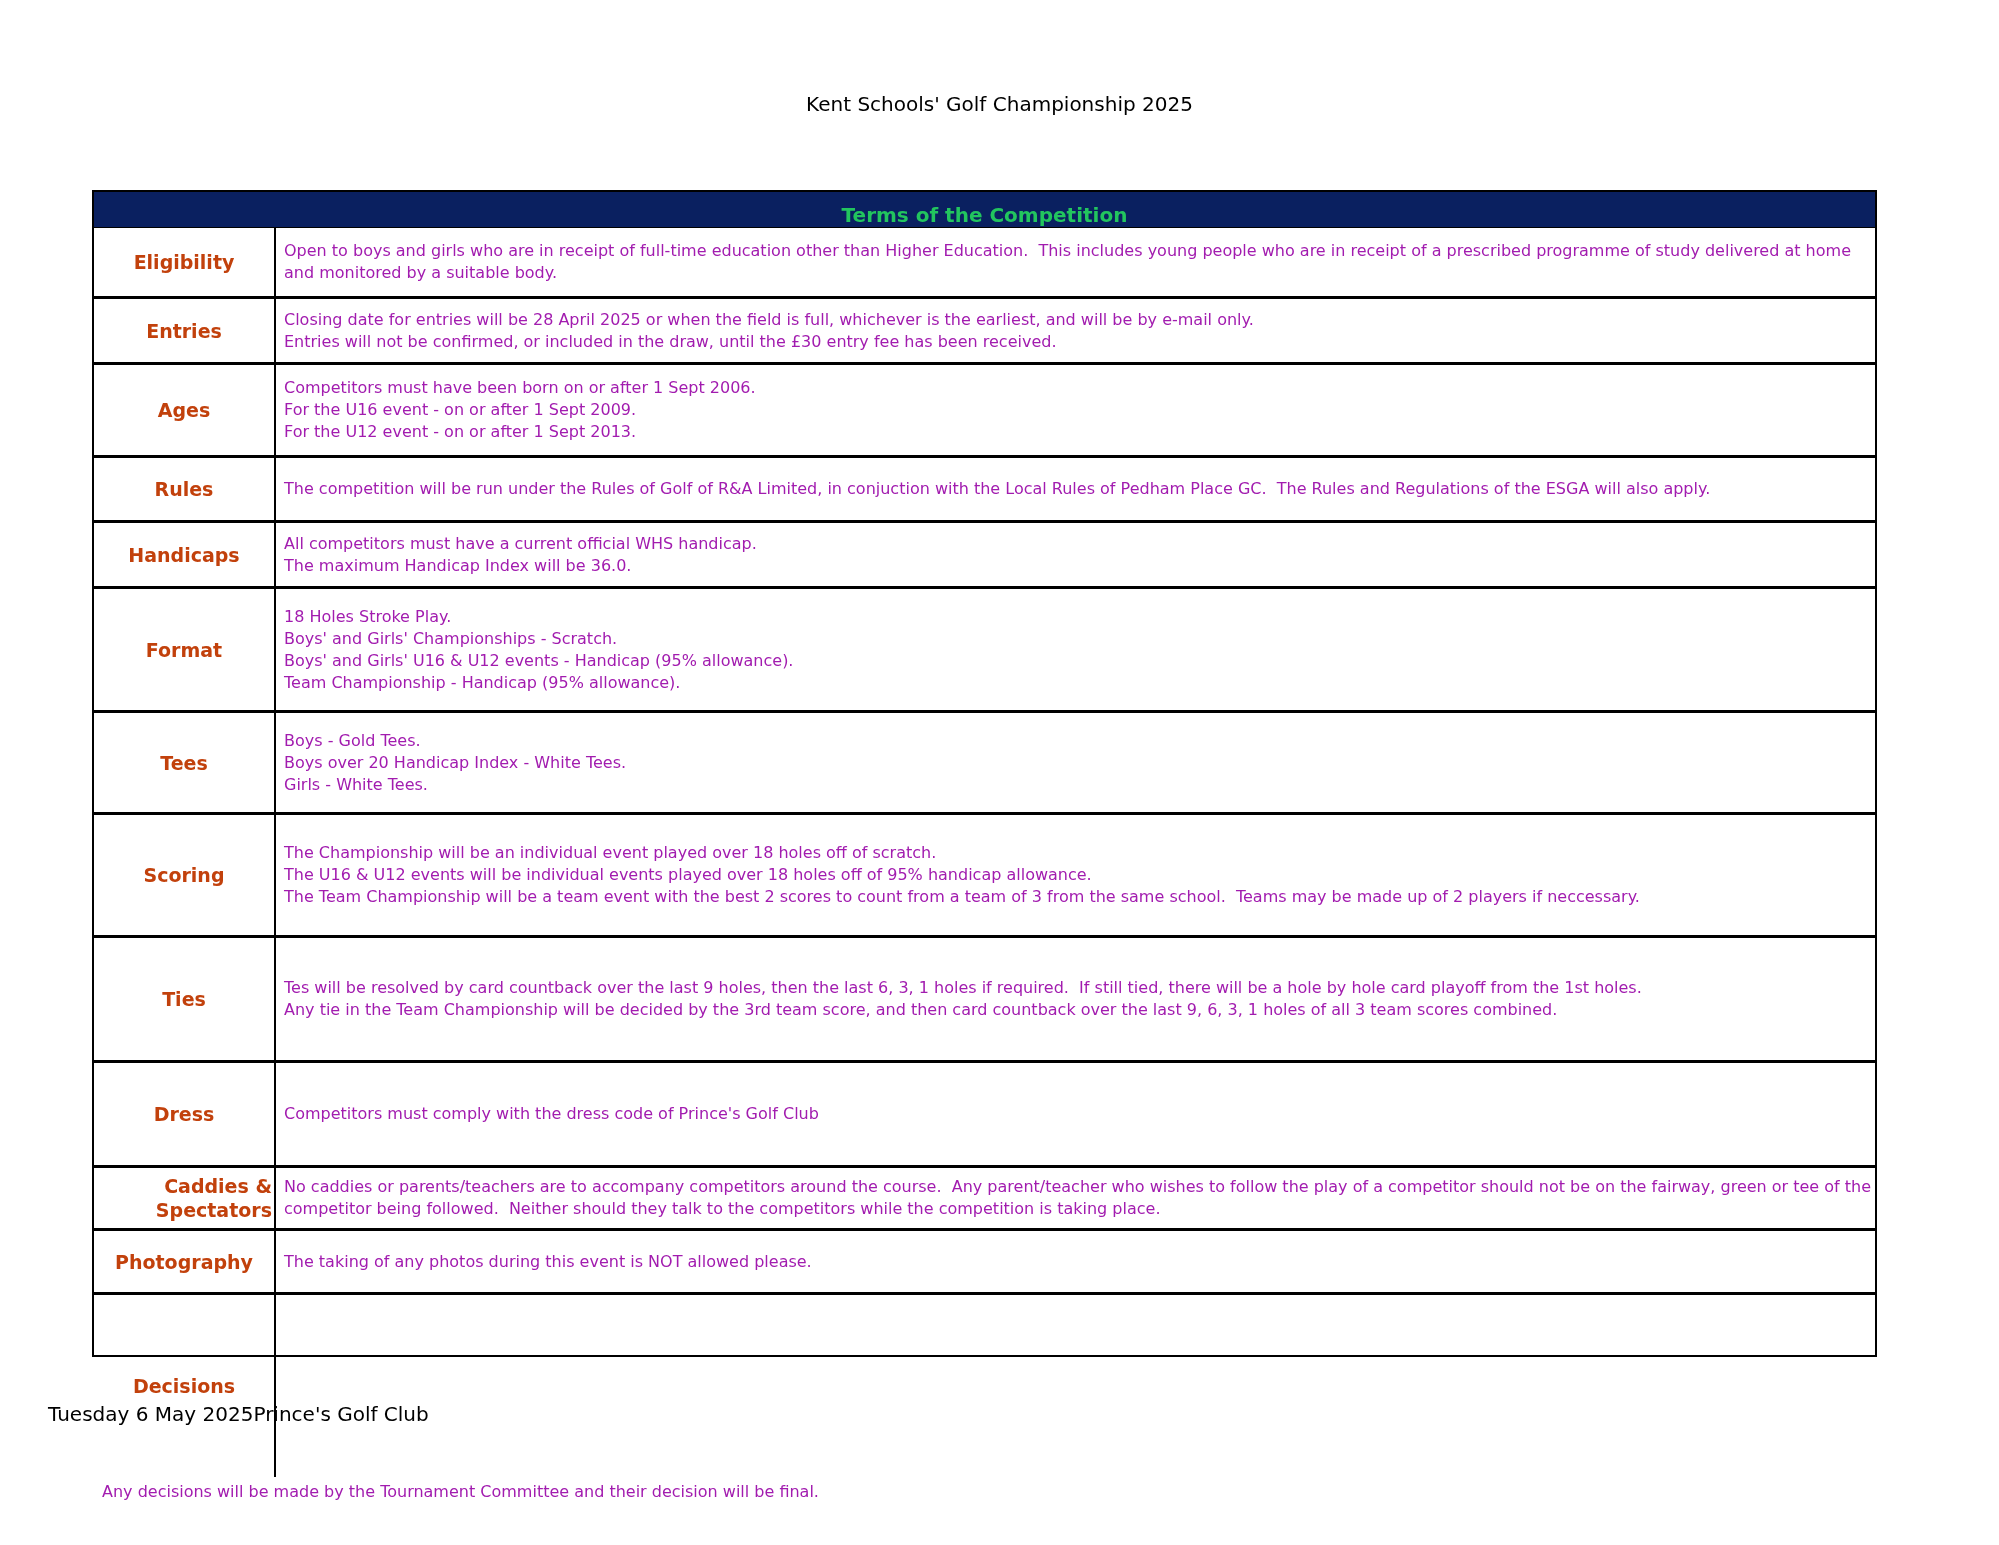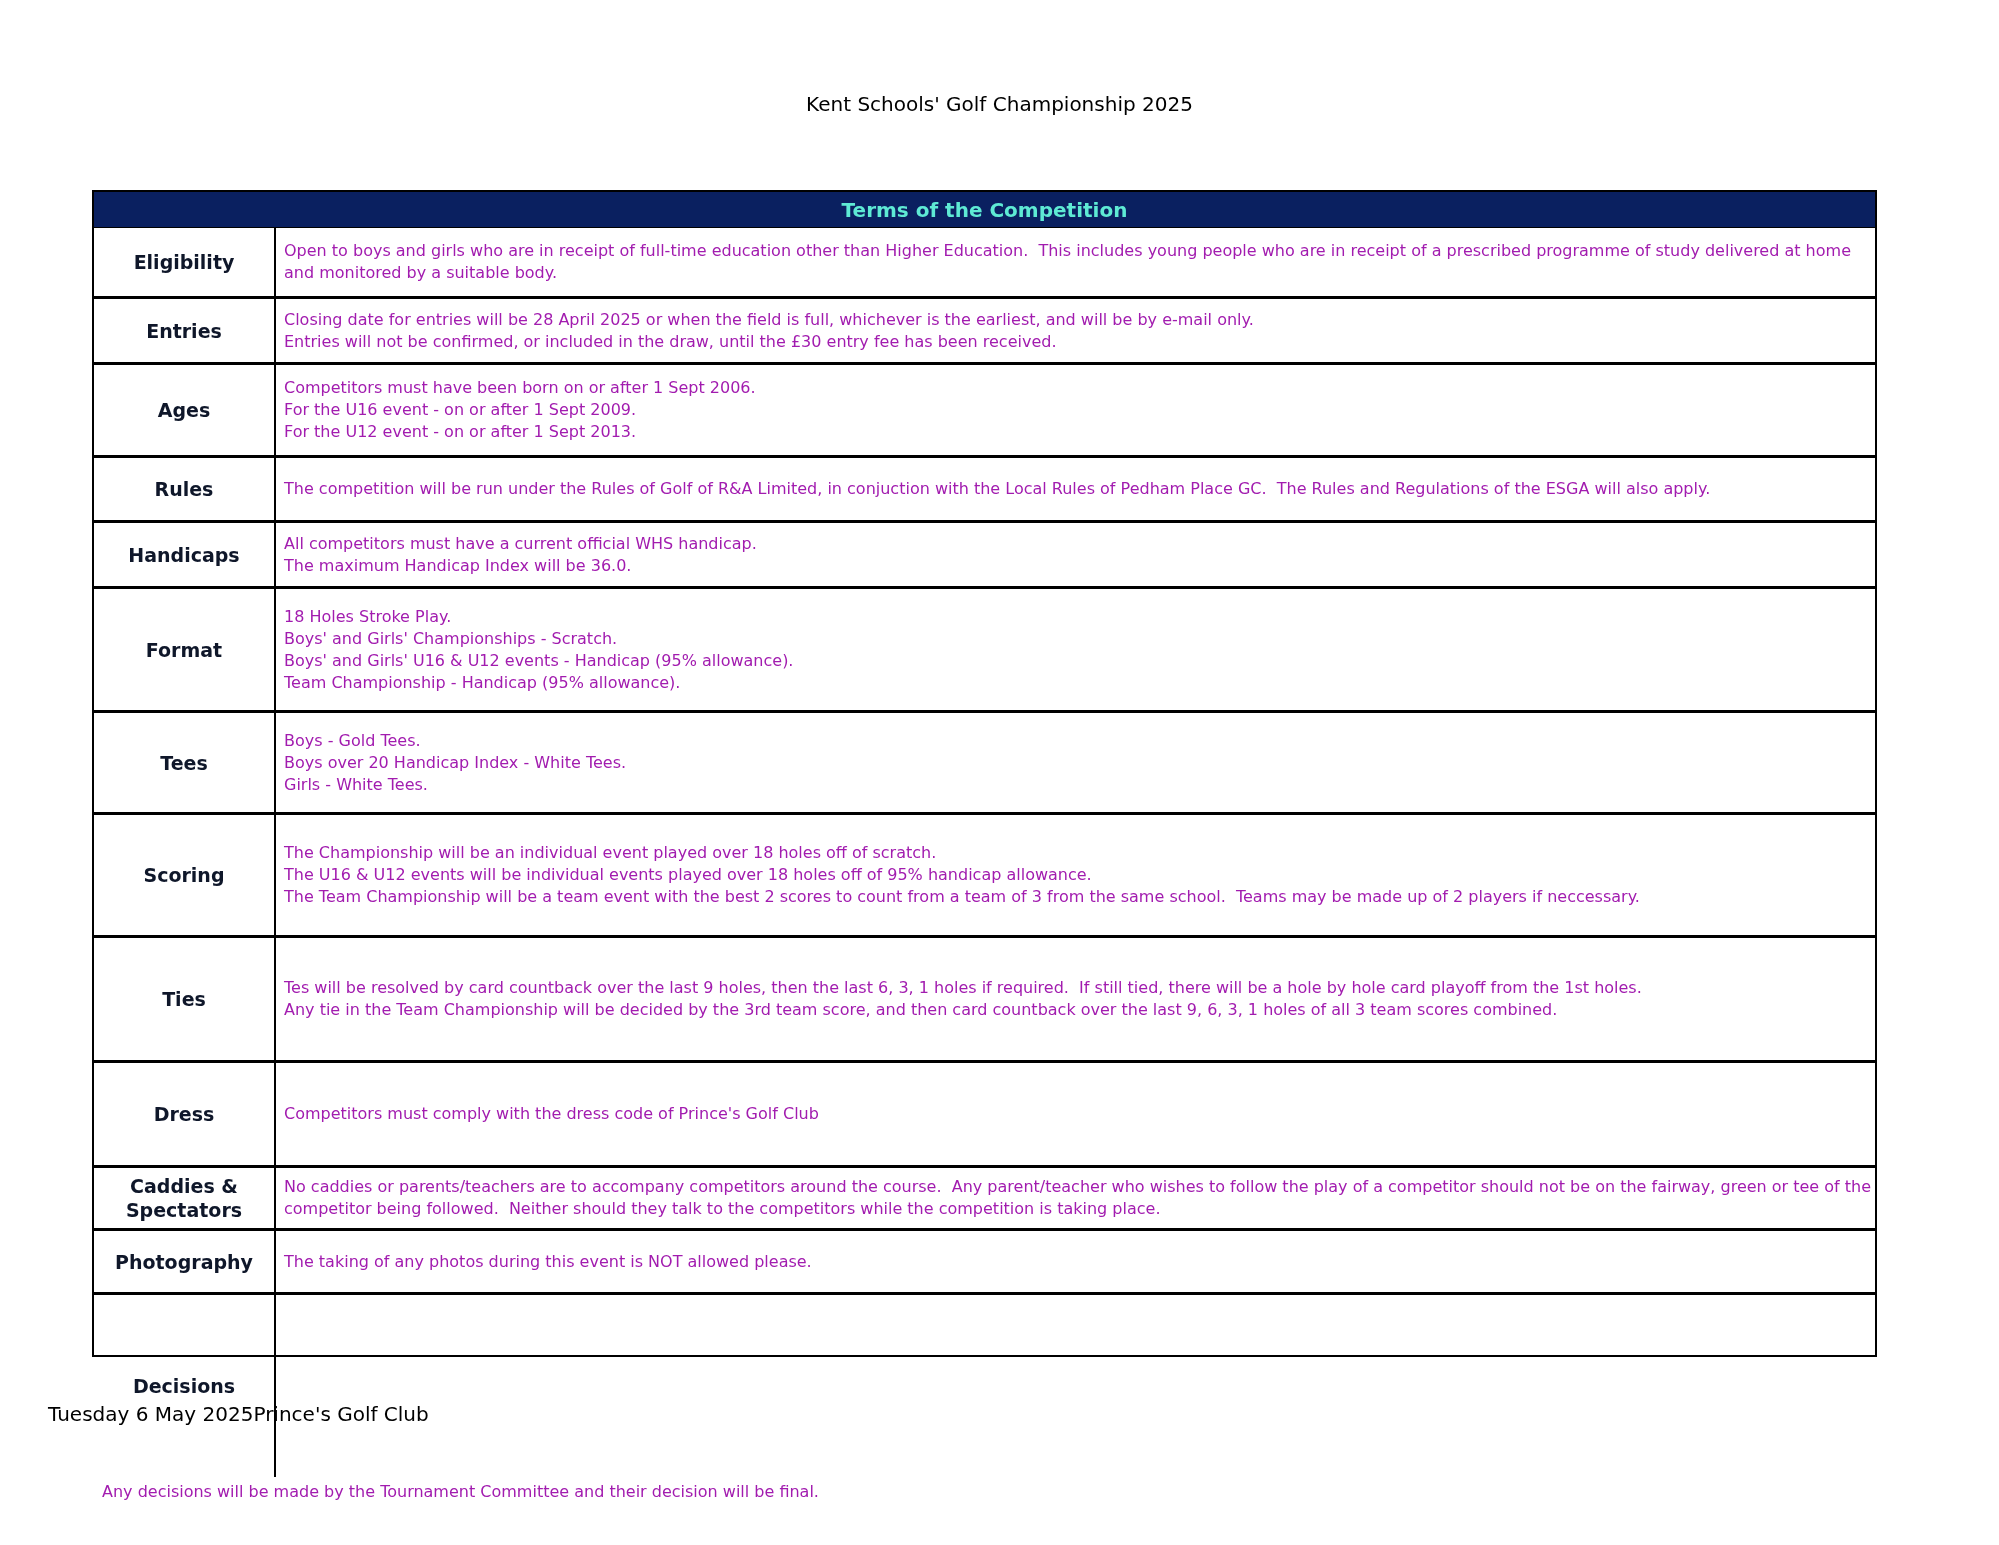--- a/index.html
+++ b/index.html
@@ -44,26 +44,26 @@
   }
   .trow { display: flex; }
   .trow + .trow { border-top: 3px solid #000000; }
   .cell-label {
     flex: 0 0 182px;
     width: 182px;
     border-right: 2px solid #000000;
     display: flex;
     align-items: center;
     justify-content: center;
-    text-align: center;
+    text-align: right;
     font-weight: bold;
     font-size: 19px;
     line-height: 24px;
     padding: 0 2px;
-    color: #0f172a;
+    color: #c2410c;
   }
   .cell-content {
     flex: 1 1 auto;
     display: flex;
     align-items: center;
     padding: 4px 0 4px 8px;
     color: #a21caf;
   }
   .cell-content .content-text {
     font-size: 16px;
@@ -95,21 +95,21 @@
     color: #000000;
   }
 </style>
 </head>
 <body>
 
 <div class="page">
   <div class="doc-title">Kent Schools' Golf Championship 2025</div>
 
   <div class="terms-table">
-    <div class="thead" style="background: rgb(10, 32, 96); color: #5eead4;">
+    <div class="thead" style="background: rgb(10, 32, 96); color: #22c55e; align-items: flex-end;">
       <span>Terms of the Competition</span>
     </div>
     <div id="rows">
         <div class="trow">
           <div class="cell-label">Eligibility</div>
           <div class="cell-content">
             <div class="content-text">Open to boys and girls who are in receipt of full-time education other than Higher Education.  This includes young people who are in receipt of a prescribed programme of study delivered at home and monitored by a suitable body.</div>
           </div>
         </div>
         <div class="trow">

